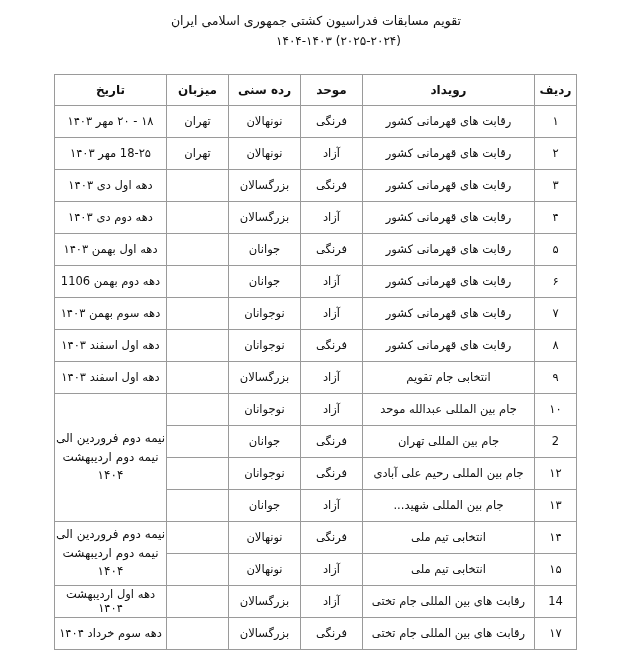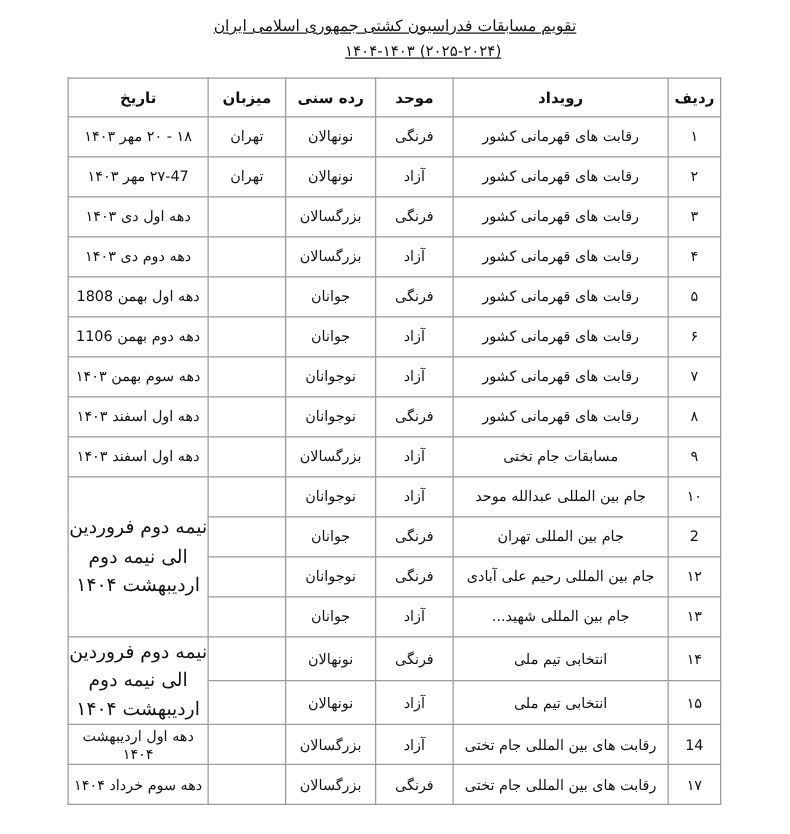--- a/index.html
+++ b/index.html
@@ -17,22 +17,21 @@
   .page {
     width: 632px;
     height: 667px;
     box-sizing: border-box;
     padding: 10px 0 0 0;
     position: relative;
   }
   .title-block {
     text-align: center;
     line-height: 1.7;
-    margin-bottom: 10px;
-    text-decoration: underline;
+    margin-bottom: 22px;
   }
   .title-line {
     font-size: 12.5px;
     color: #111;
     letter-spacing: 0;
   }
   .title-line.sub {
     font-size: 12px;
     padding-left: 45px;
   }
@@ -64,21 +63,21 @@
   col.c-radif { width: 42px; }
   col.c-rooydad { width: 172px; }
   col.c-reshte { width: 62px; }
   col.c-rade { width: 72px; }
   col.c-mizban { width: 62px; }
   col.c-tarikh { width: 112px; }
 
   td.rooydad { font-size: 11.5px; }
   td.merged {
     line-height: 1.55;
-    font-size: 15px;
+    font-size: 12px;
   }
   td.empty { }
 </style>
 </head>
 <body>
 
 <div class="page">
 
   <div class="title-block">
     <div class="title-line">تقویم مسابقات فدراسیون کشتی جمهوری اسلامی ایران</div>
@@ -115,21 +114,21 @@
           <td>تهران</td>
           <td>۱۸ - ۲۰ مهر ۱۴۰۳</td>
         </tr>
 
         <tr>
           <td>۲</td>
           <td class="rooydad">رقابت های قهرمانی کشور</td>
           <td>آزاد</td>
           <td>نونهالان</td>
           <td>تهران</td>
-          <td>۲۷-47 مهر ۱۴۰۳</td>
+          <td>18-۲۵ مهر ۱۴۰۳</td>
         </tr>
 
         <tr>
           <td>۳</td>
           <td class="rooydad">رقابت های قهرمانی کشور</td>
           <td>فرنگی</td>
           <td>بزرگسالان</td>
           <td class="empty"></td>
           <td>دهه اول دی ۱۴۰۳</td>
         </tr>
@@ -142,21 +141,21 @@
           <td class="empty"></td>
           <td>دهه دوم دی ۱۴۰۳</td>
         </tr>
 
         <tr>
           <td>۵</td>
           <td class="rooydad">رقابت های قهرمانی کشور</td>
           <td>فرنگی</td>
           <td>جوانان</td>
           <td class="empty"></td>
-          <td>دهه اول بهمن 1808</td>
+          <td>دهه اول بهمن ۱۴۰۳</td>
         </tr>
 
         <tr>
           <td>۶</td>
           <td class="rooydad">رقابت های قهرمانی کشور</td>
           <td>آزاد</td>
           <td>جوانان</td>
           <td class="empty"></td>
           <td>دهه دوم بهمن 1106</td>
         </tr>
@@ -174,21 +173,21 @@
           <td>۸</td>
           <td class="rooydad">رقابت های قهرمانی کشور</td>
           <td>فرنگی</td>
           <td>نوجوانان</td>
           <td class="empty"></td>
           <td>دهه اول اسفند ۱۴۰۳</td>
         </tr>
 
         <tr>
           <td>۹</td>
-          <td class="rooydad">مسابقات جام تختی</td>
+          <td class="rooydad">انتخابی جام تقویم</td>
           <td>آزاد</td>
           <td>بزرگسالان</td>
           <td class="empty"></td>
           <td>دهه اول اسفند ۱۴۰۳</td>
         </tr>
 
         <tr>
           <td>۱۰</td>
           <td class="rooydad">جام بین المللی عبدالله موحد</td>
           <td>آزاد</td>

